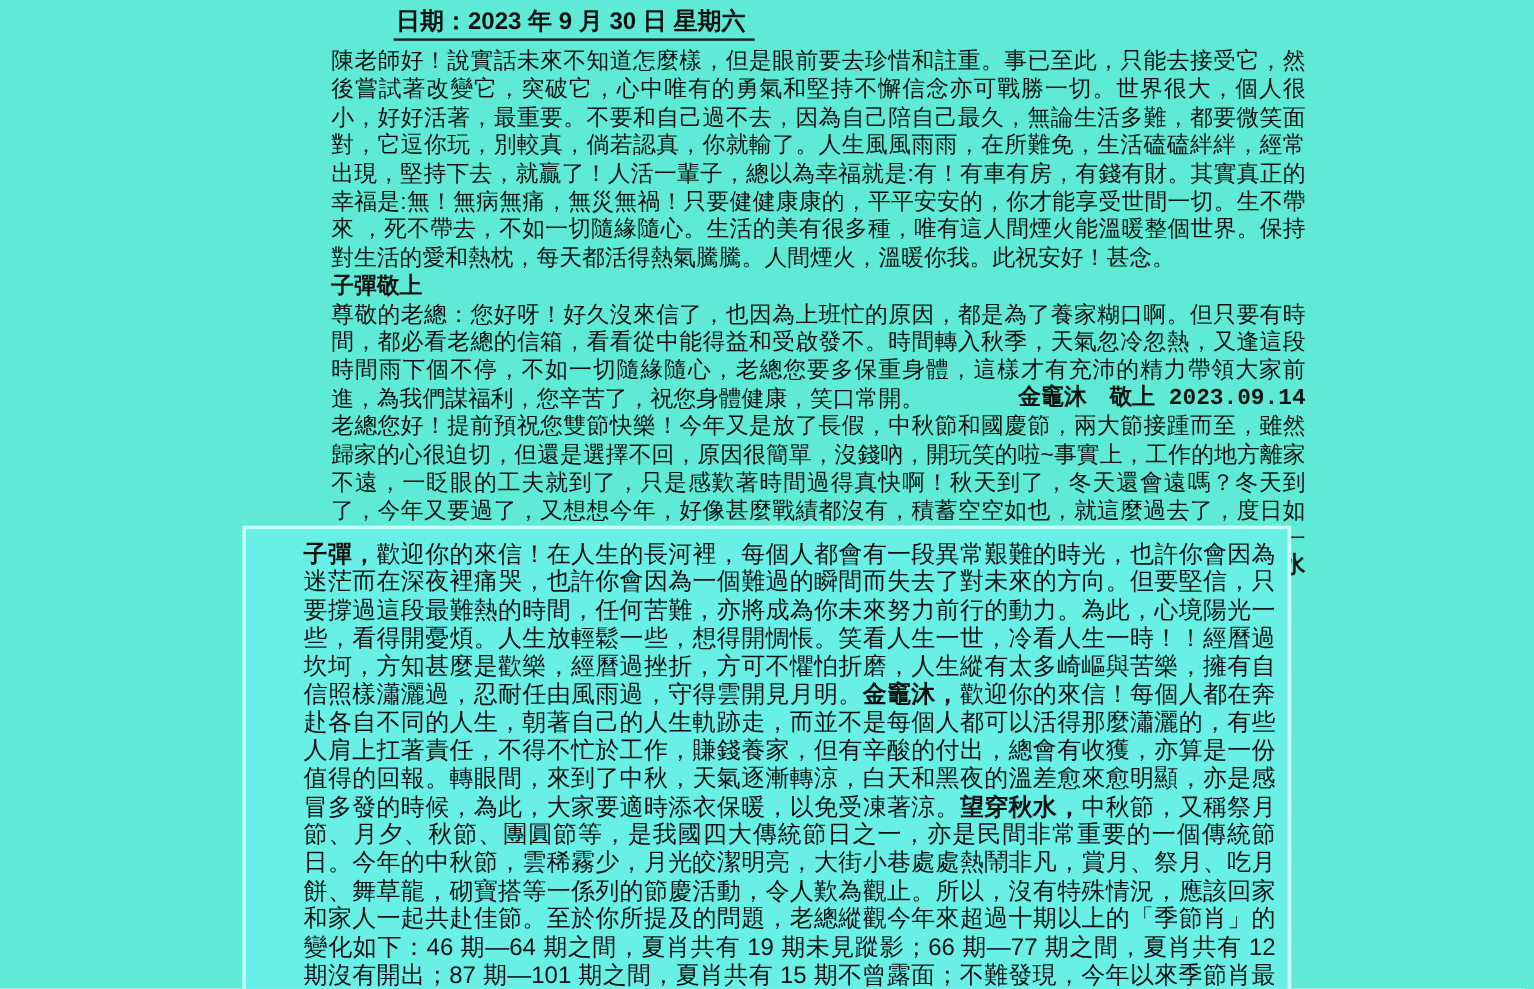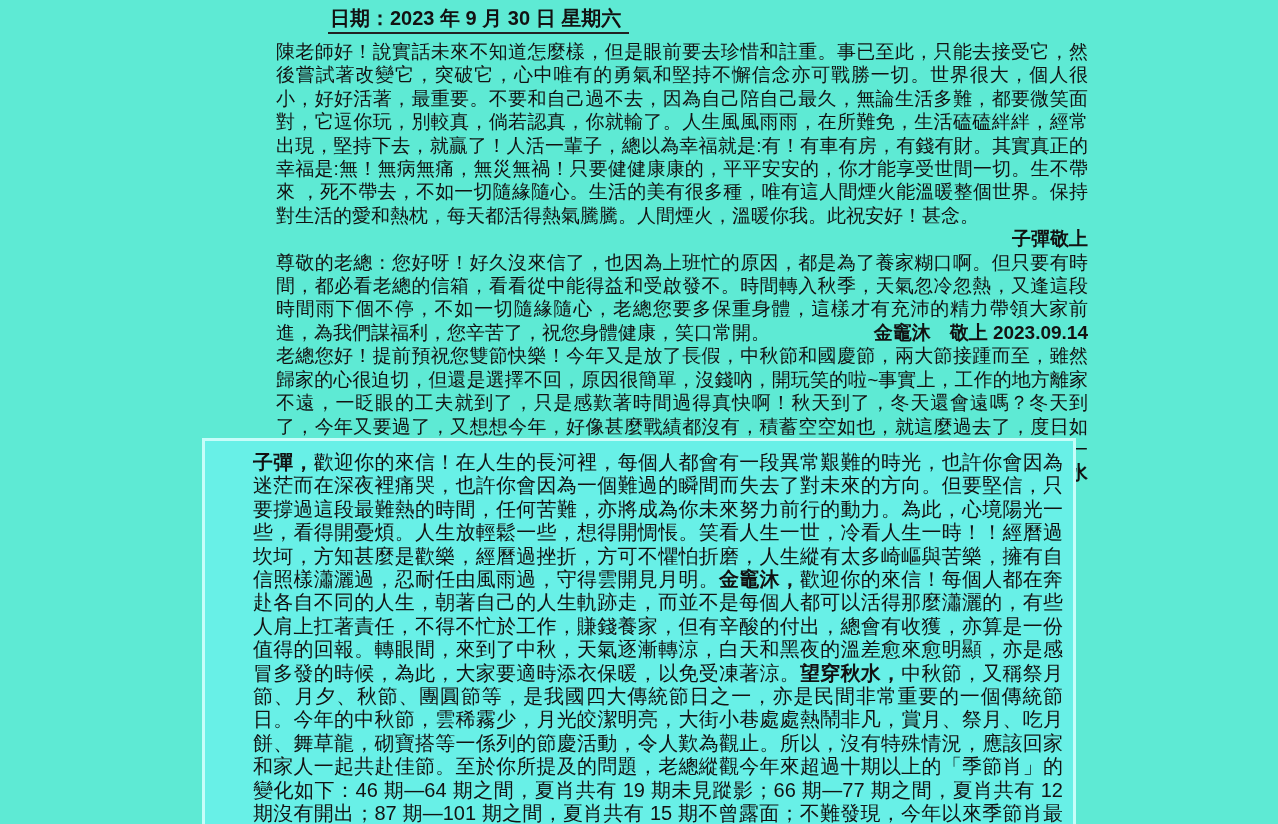--- a/index.html
+++ b/index.html
@@ -24,22 +24,22 @@
   .date-item.second { margin-left: auto; margin-right: 2px; }
 
   
   .letters {
     position: absolute; top: 40px; left: 253px; width: 812px;
     font-size: 19px; line-height: 23.4px;
     text-align: justify;
     margin-left: 23px;
   }
   .letter-body { margin: 0; }
-  .sig-inline { float: right; font-weight: 700; }
-  .sig-own-line { text-align: right; font-weight: 700; }
+  .sig-inline { float: right; font-weight: 700; font-family: Liberation Mono, monospace; }
+  .sig-own-line { text-align: left; font-weight: 700; }
 
   
   .reply-block {
     position: absolute; top: 441px; left: 205px; width: 810px;
     padding: 10px 10px 30px 48px;
     background: #68F0E7;
     box-shadow: 0 0 0 3px #C6FDF9;
     font-size: 20px; line-height: 23.4px;
     text-align: justify;
   }

